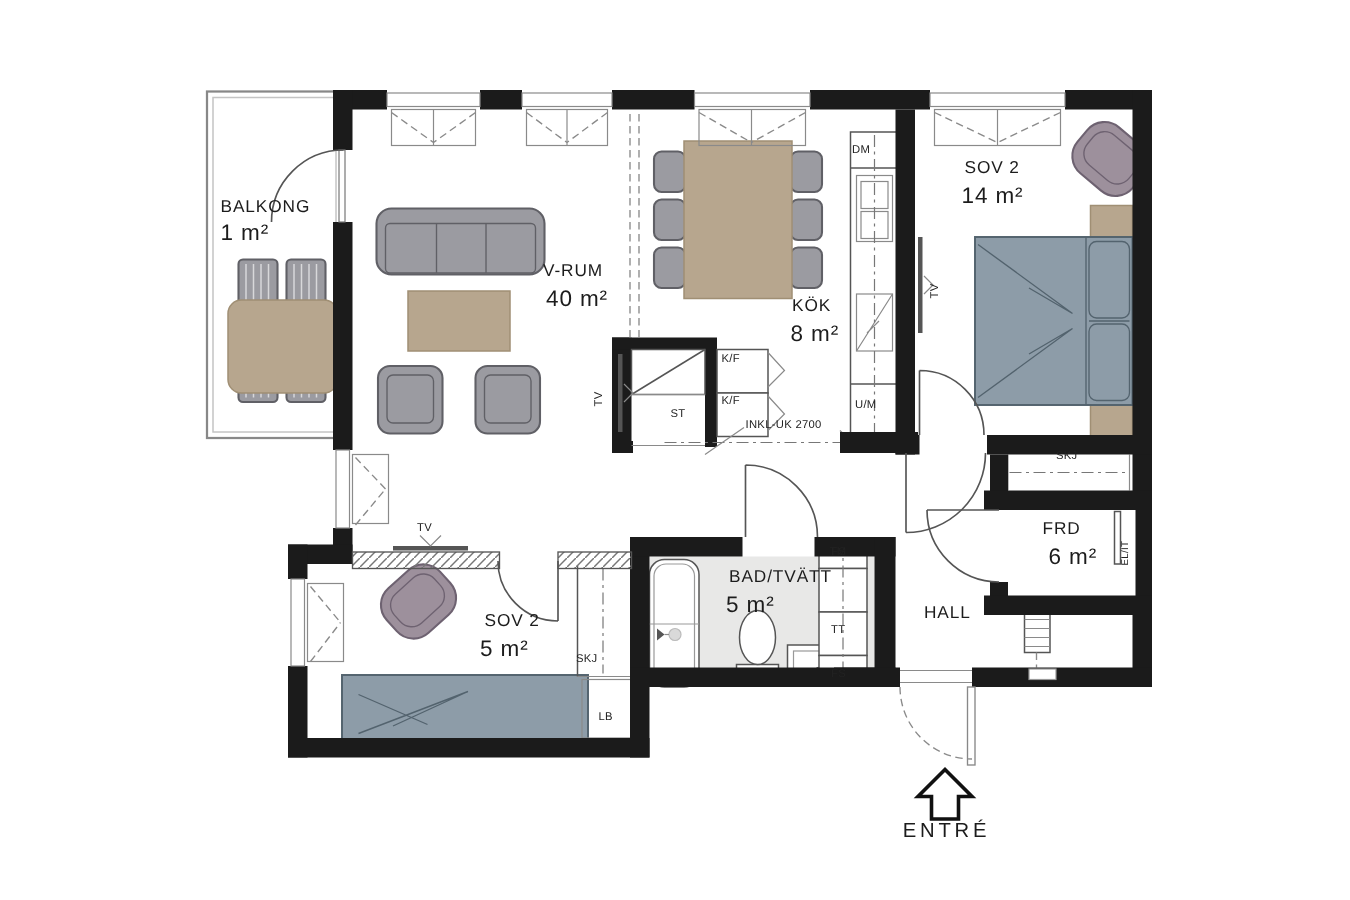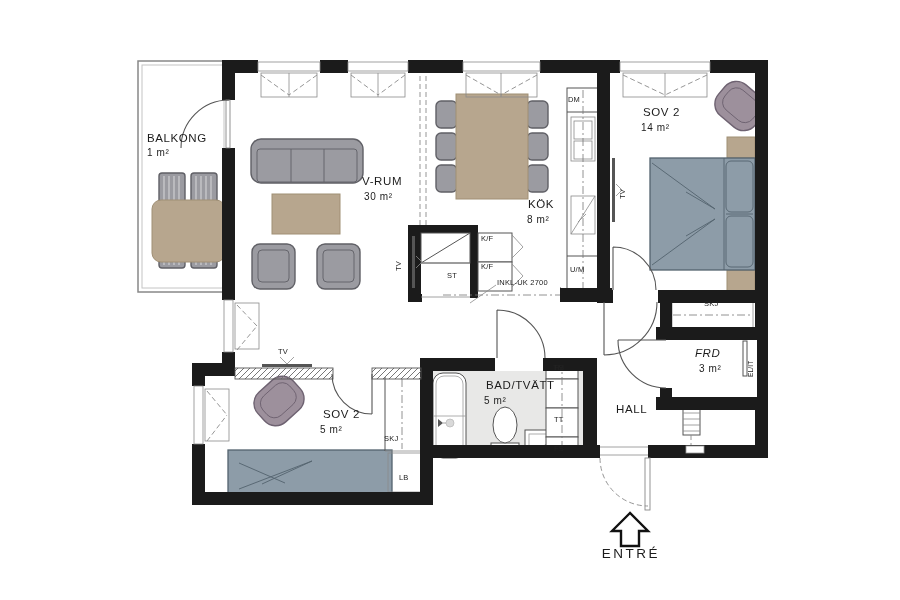--- a/index.html
+++ b/index.html
@@ -21,21 +21,21 @@
   .thin2{fill:none;stroke:#8a8a8a;stroke-width:.8;}
   .door{fill:none;stroke:#555;stroke-width:1.1;}
   .dash{fill:none;stroke:#8a8a8a;stroke-width:.9;stroke-dasharray:5 3;}
   .dashdot{fill:none;stroke:#777;stroke-width:.8;stroke-dasharray:8 3 2 3;}
   .hatchwall{fill:url(#hatch);stroke:#555;stroke-width:.9;}
   .stripe{stroke:#d8d8da;stroke-width:1;}
   .shelf{fill:#8a8a8a;}
   .tvbar{fill:#555;}
   .lbl{position:absolute;font-size:11.5px;letter-spacing:.6px;color:#1c1c1c;
        white-space:nowrap;line-height:1;}
-  .lbl-area{font-size:10px;text-align:right;}
+  .lbl-area{font-size:15px;text-align:right;}
   .lbl-sm{position:absolute;font-size:7.5px;letter-spacing:.2px;color:#222;
           white-space:nowrap;line-height:1;}
   .lbl-xs{font-size:6.5px;}
   .rot{transform:rotate(-90deg);transform-origin:0 0;}
   .entre{font-size:13.5px;letter-spacing:2.5px;width:70px;text-align:center;}
 </style>
 </head>
 <body>
 
 <div id="plan">
@@ -302,38 +302,38 @@
     <path class="thin2" d="M280 357 L287 364 L294 357"></path>
   </g>
 
   <path d="M630 513 L612 531 L621 531 L621 546 L639 546 L639 531 L648 531 Z" fill="#fff" stroke="#111" stroke-width="2.4" stroke-linejoin="miter"></path>
 </svg>
 
 <div class="lbl" style="left:147px;top:133px;">BALKONG</div>
 <div class="lbl lbl-area" style="left:147px;top:148px;">1 m²</div>
 
 <div class="lbl" style="left:362px;top:176px;">V-RUM</div>
-<div class="lbl lbl-area" style="left:364px;top:192px;">30 m²</div>
+<div class="lbl lbl-area" style="left:364px;top:192px;">40 m²</div>
 
 <div class="lbl" style="left:528px;top:199px;">KÖK</div>
 <div class="lbl lbl-area" style="left:527px;top:215px;">8 m²</div>
 
 <div class="lbl" style="left:643px;top:107px;">SOV 2</div>
 <div class="lbl lbl-area" style="left:641px;top:123px;">14 m²</div>
 
 <div class="lbl" style="left:323px;top:409px;">SOV 2</div>
 <div class="lbl lbl-area" style="left:320px;top:425px;">5 m²</div>
 
 <div class="lbl" style="left:474px;top:380px;padding-left:12px;">BAD/TVÄTT</div>
 <div class="lbl lbl-area" style="left:484px;top:396px;">5 m²</div>
 
 <div class="lbl" style="left:616px;top:404px;">HALL</div>
 
-<div class="lbl" style="left:695px;top:348px;font-style:italic;">FRD</div>
-<div class="lbl lbl-area" style="left:699px;top:364px;">3 m²</div>
+<div class="lbl" style="left:695px;top:348px;">FRD</div>
+<div class="lbl lbl-area" style="left:699px;top:364px;">6 m²</div>
 
 <div class="lbl entre" style="left:596px;top:547px;">ENTRÉ</div>
 
 <div class="lbl-sm" style="left:568px;top:96px;">DM</div>
 <div class="lbl-sm" style="left:570px;top:266px;">U/M</div>
 <div class="lbl-sm" style="left:481px;top:235px;">K/F</div>
 <div class="lbl-sm" style="left:481px;top:263px;">K/F</div>
 <div class="lbl-sm" style="left:447px;top:272px;">ST</div>
 <div class="lbl-sm" style="left:497px;top:279px;">INKL-UK 2700</div>
 <div class="lbl-sm" style="left:704px;top:300px;">SKJ</div>

